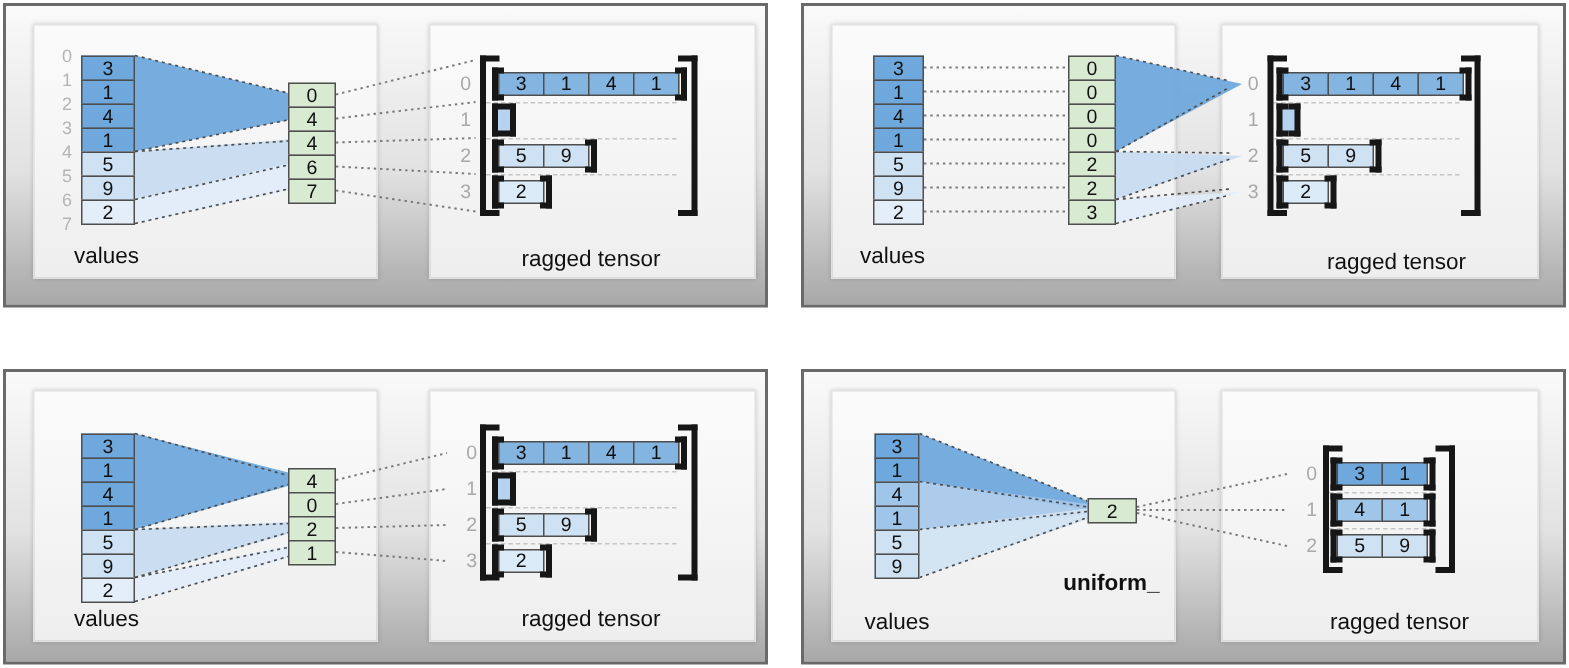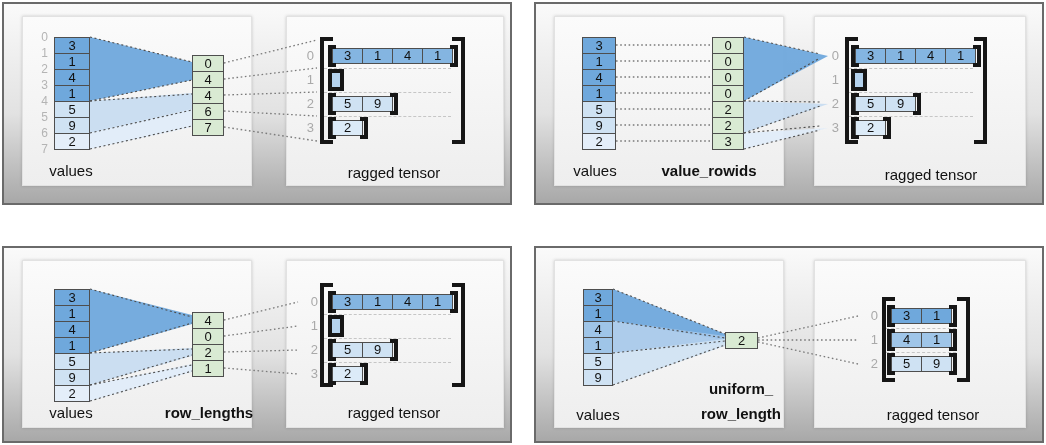--- a/index.html
+++ b/index.html
@@ -157,21 +157,20 @@
     <span class="lbl" style="left:19px;top:158px;width:80px">values</span>
     <div class="col" style="left:176px;top:33px;width:32px">
       <div class="cell c-gr">0</div>
       <div class="cell c-gr">0</div>
       <div class="cell c-gr">0</div>
       <div class="cell c-gr">0</div>
       <div class="cell c-gr">2</div>
       <div class="cell c-gr">2</div>
       <div class="cell c-gr">3</div>
     </div>
-    <span class="lbl b" style="left:108px;top:158px;width:130px">value_rowids</span>
     <div class="bigbr l" style="left:309px;top:33px;height:107px"></div>
     <div class="bigbr r" style="left:438px;top:33px;height:107px"></div>
     <div class="sep" style="left:313px;top:64px;width:124px"></div>
     <div class="sep" style="left:313px;top:88px;width:124px"></div>
     <div class="sep" style="left:313px;top:112px;width:124px"></div>
     <span class="ridx" style="left:287px;top:44px">0</span>
     <span class="ridx" style="left:287px;top:68px">1</span>
     <span class="ridx" style="left:287px;top:92px">2</span>
     <span class="ridx" style="left:287px;top:116px">3</span>
     <div class="trow" style="left:315px;top:41px">
@@ -232,21 +231,20 @@
       <div class="cell c-lt">9</div>
       <div class="cell c-xl">2</div>
     </div>
     <span class="lbl" style="left:27px;top:156px;width:80px">values</span>
     <div class="col" style="left:188px;top:64px;width:32px">
       <div class="cell c-gr">4</div>
       <div class="cell c-gr">0</div>
       <div class="cell c-gr">2</div>
       <div class="cell c-gr">1</div>
     </div>
-    <span class="lbl b" style="left:145px;top:156px;width:120px">row_lengths</span>
     <div class="bigbr l" style="left:316px;top:35px;height:104px"></div>
     <div class="bigbr r" style="left:448px;top:35px;height:104px"></div>
     <div class="sep" style="left:320px;top:66px;width:127px"></div>
     <div class="sep" style="left:320px;top:90px;width:127px"></div>
     <div class="sep" style="left:320px;top:114px;width:127px"></div>
     <span class="ridx" style="left:298px;top:46px">0</span>
     <span class="ridx" style="left:298px;top:70px">1</span>
     <span class="ridx" style="left:298px;top:94px">2</span>
     <span class="ridx" style="left:298px;top:118px">3</span>
     <div class="trow" style="left:324px;top:43px">
@@ -301,21 +299,20 @@
       <div class="cell c-md">4</div>
       <div class="cell c-md">1</div>
       <div class="cell c-lt">5</div>
       <div class="cell c-lt">9</div>
     </div>
     <span class="lbl" style="left:22px;top:158px;width:80px">values</span>
     <div class="col" style="left:189px;top:84px;width:33px">
       <div class="cell c-gr">2</div>
     </div>
     <span class="lbl b" style="left:145px;top:132px;width:120px">uniform_</span>
-    <span class="lbl b" style="left:145px;top:157px;width:120px">row_length</span>
     <div class="bigbr l" style="left:346px;top:49px;height:85px"></div>
     <div class="bigbr r" style="left:421px;top:49px;height:85px"></div>
     <div class="sep" style="left:350px;top:80px;width:70px"></div>
     <div class="sep" style="left:350px;top:104px;width:70px"></div>
     <span class="ridx" style="left:326px;top:60px">0</span>
     <span class="ridx" style="left:326px;top:84px">1</span>
     <span class="ridx" style="left:326px;top:108px">2</span>
     <div class="trow" style="left:351px;top:57px">
       <span class="rb l"></span>
       <span class="tcell c-dk">3</span>

